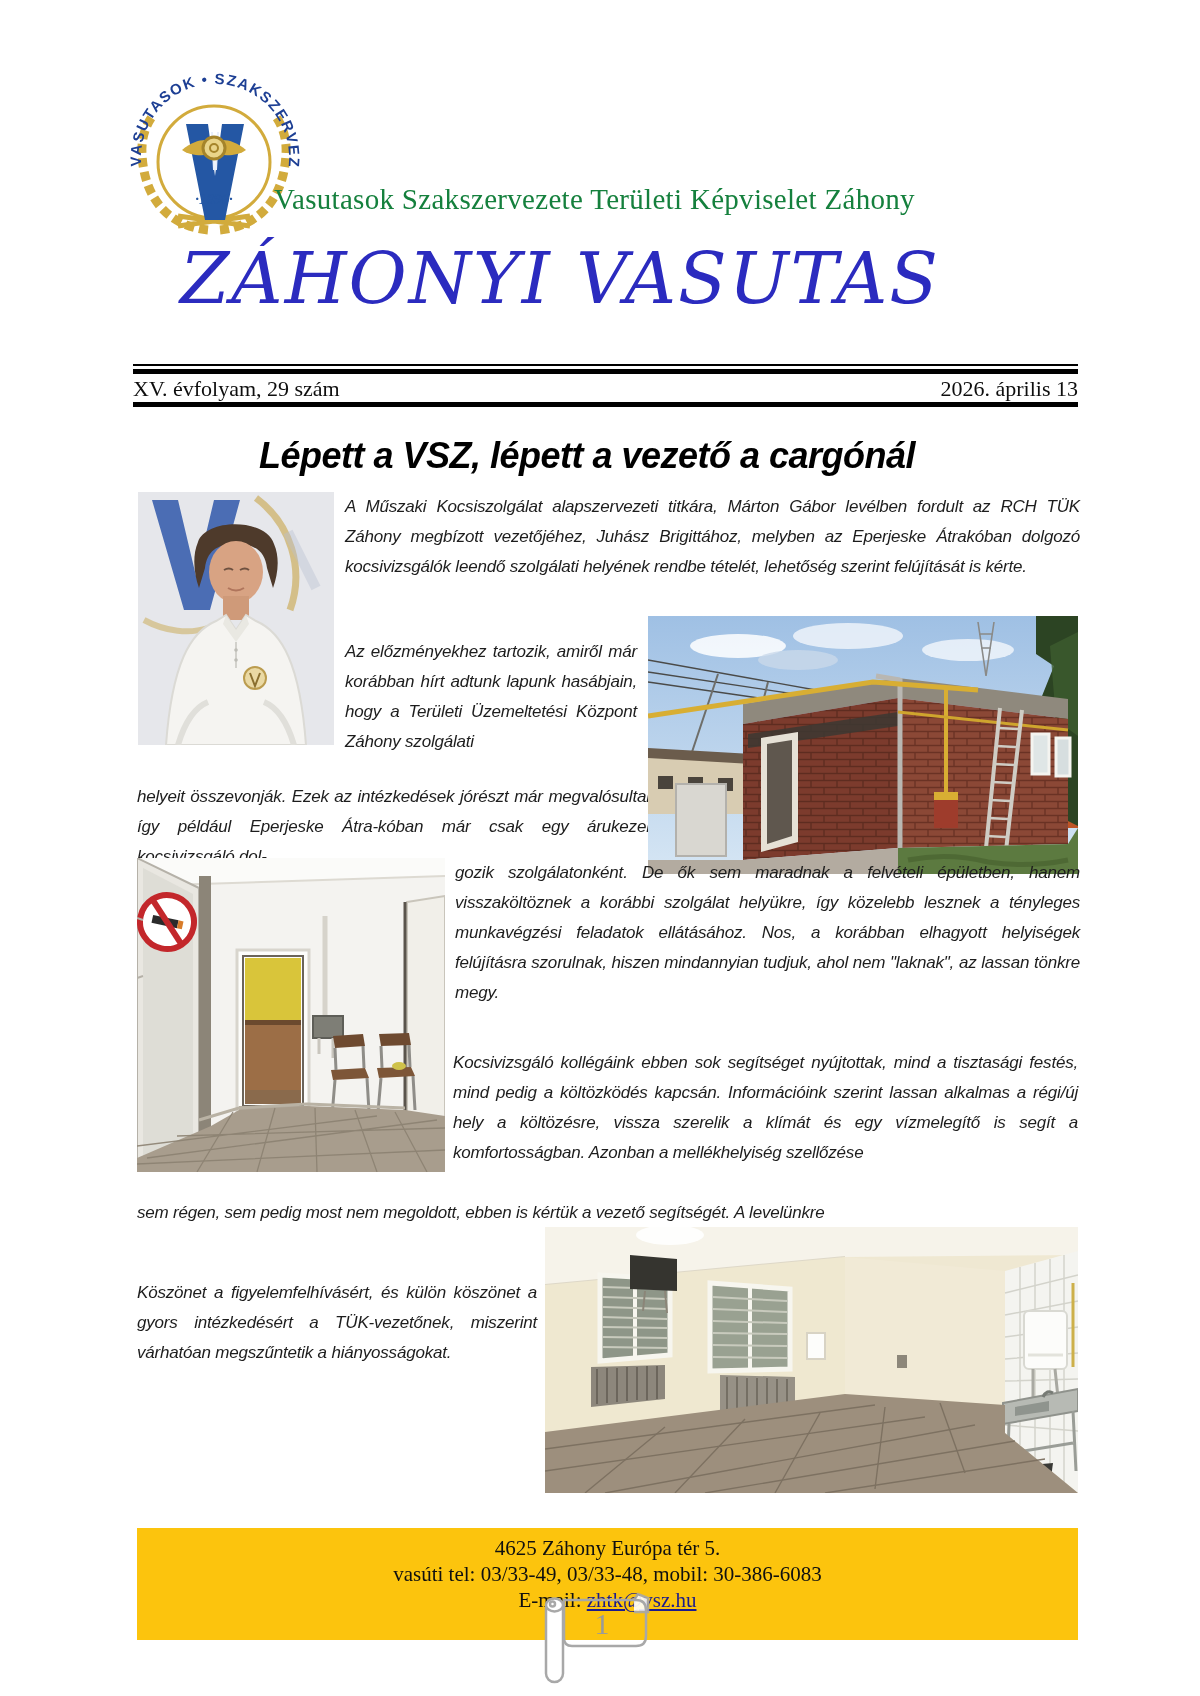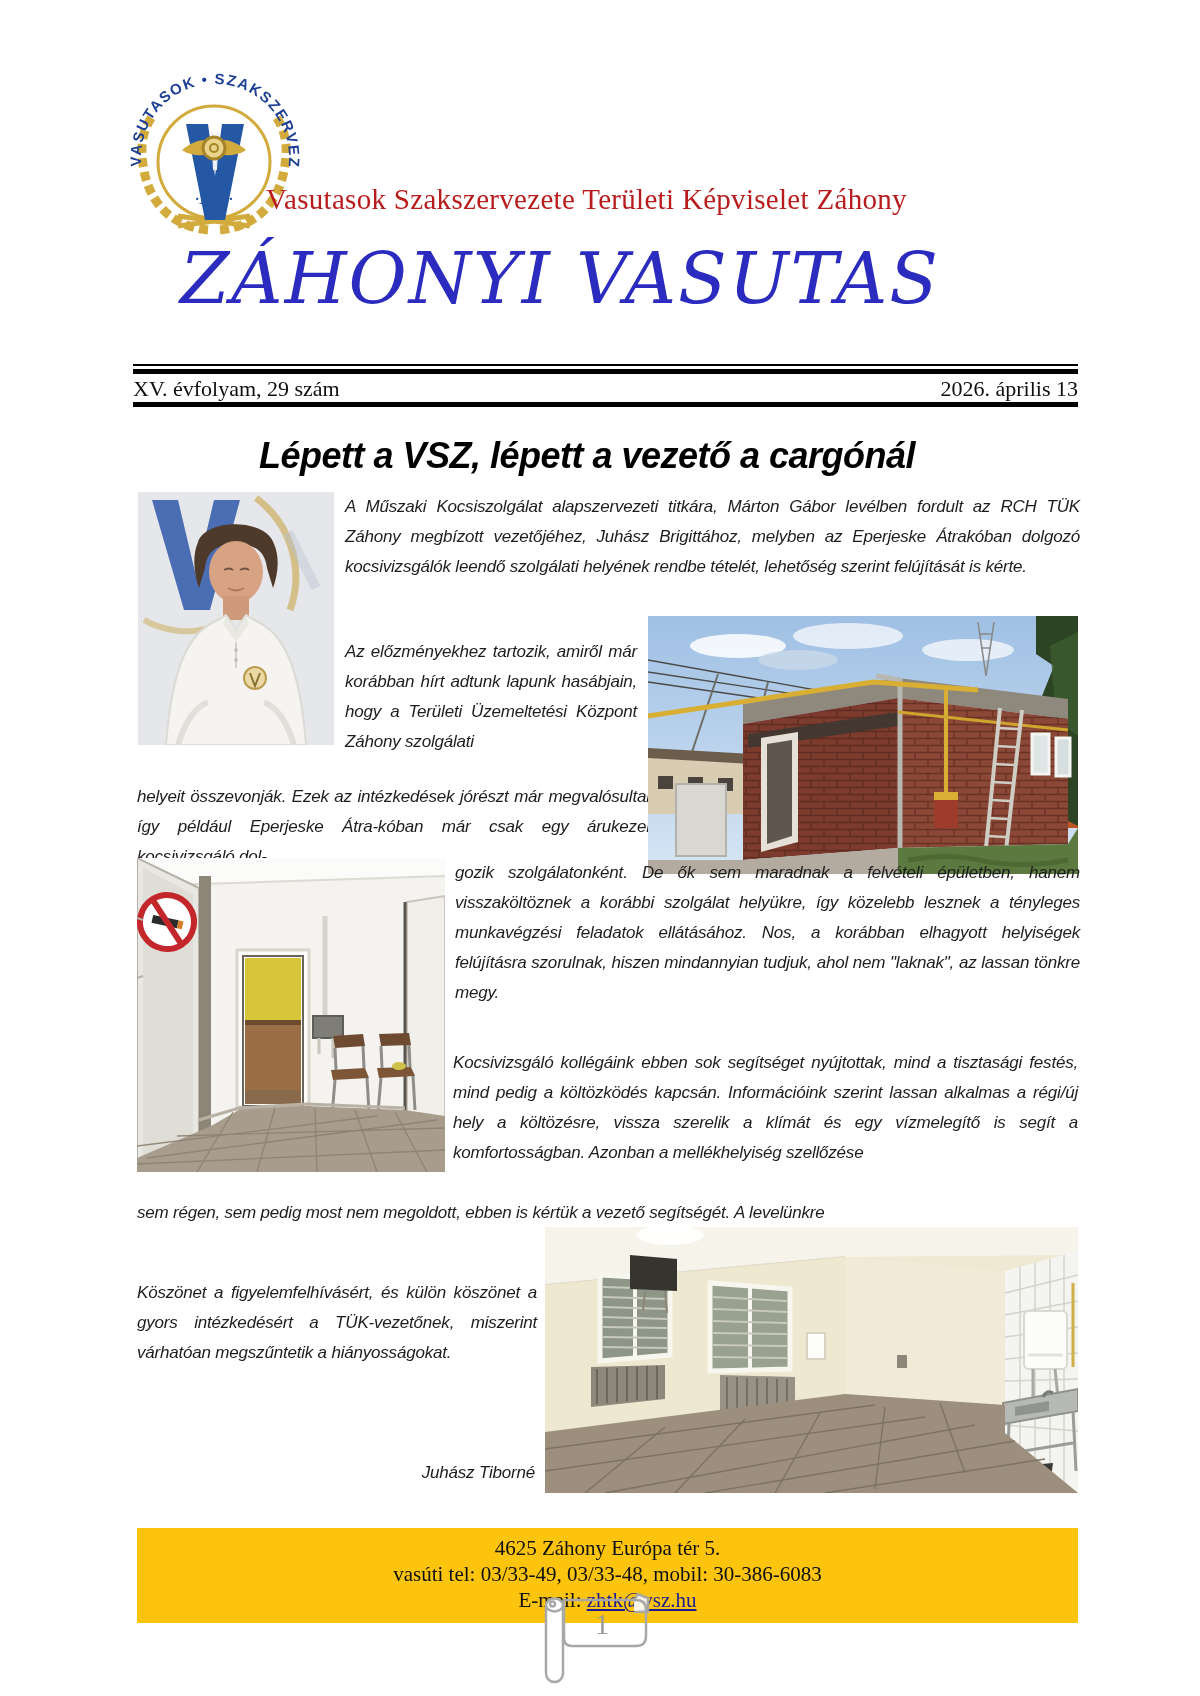--- a/index.html
+++ b/index.html
@@ -2,21 +2,21 @@
 <html><head>
 <meta charset="utf-8">
 <style>
   html,body{margin:0;padding:0;background:#ffffff;}
   .page{
     position:relative;width:1200px;height:1696px;background:#ffffff;
     font-family:"Liberation Serif",serif;color:#111;overflow:hidden;
   }
   .abs{position:absolute;}
   
-  .org-line{left:266px;top:183px;font-size:29px;letter-spacing:.3px;color:#b91c1c;white-space:nowrap;}
+  .org-line{left:274px;top:183px;font-size:29px;letter-spacing:.3px;color:#15803d;white-space:nowrap;}
   .masthead{
     left:120px;top:240px;width:880px;text-align:center;
     font-family:"DejaVu Serif",serif;font-style:italic;font-weight:normal;
     font-size:71px;line-height:1.1;color:#2b2bbf;letter-spacing:2px;white-space:nowrap;
   }
   .rule{left:133px;width:945px;background:#000;}
   .rule-a{top:364px;height:2px;}
   .rule-b{top:369px;height:5px;}
   .rule-c{top:402px;height:5px;}
   .issue-row{left:133px;top:376px;width:945px;display:flex;justify-content:space-between;
@@ -41,21 +41,21 @@
   .p5 {left:137px;top:1278px;width:400px;}
   .sig{left:137px;top:1458px;width:398px;text-align:right;}
   
   .ph{position:absolute;display:block;}
   .ph-portrait{left:138px;top:492px;}
   .ph-brick{left:648px;top:616px;}
   .ph-hall{left:137px;top:858px;}
   .ph-room{left:545px;top:1227px;}
   
   .footer-band{
-    left:137px;top:1528px;width:941px;height:95px;background:#fcc40d;
+    left:137px;top:1528px;width:941px;height:112px;background:#fcc40d;
     text-align:center;font-size:21px;line-height:26px;color:#101010;padding-top:7px;box-sizing:border-box;
   }
   .footer-band a{color:#1b1b8e;text-decoration:underline;}
   .scroll-wrap{left:538px;top:1592px;}
 </style>
 </head>
 <body>
 
 <div class="page">
 
@@ -244,21 +244,20 @@
       <path d="M10 300 L300 262 M0 288 L240 258 M40 278 L308 270 M0 306 L308 292"></path>
       <path d="M60 314 L96 254 M120 314 L138 250 M180 314 L178 250 M240 314 L218 252 M290 314 L258 254"></path>
     </g>
     <path d="M62 262 L102 250 L170 246 L268 250" stroke="#b9b2a4" stroke-width="3" fill="none"></path>
   </svg>
 
   <div class="bt p3">gozik szolgálatonként. De ők sem maradnak a felvételi épületben, hanem visszaköltöznek a korábbi szolgálat helyükre, így közelebb lesznek a tényleges munkavégzési feladatok ellátásához. Nos, a korábban elhagyott helyiségek felújításra szorulnak, hiszen mindannyian tudjuk, ahol nem "laknak", az lassan tönkre megy.</div>
   <div class="bt p4">Kocsivizsgáló kollégáink ebben sok segítséget nyújtottak, mind a tisztasági festés, mind pedig a költözködés kapcsán. Információink szerint lassan alkalmas a régi/új hely a költözésre, vissza szerelik a klímát és egy vízmelegítő is segít a komfortosságban. Azonban a mellékhelyiség szellőzése</div>
   <div class="bt p4b">sem régen, sem pedig most nem megoldott, ebben is kértük a vezető segítségét. A levelünkre</div>
   <div class="bt p5">Köszönet a figyelemfelhívásért, és külön köszönet a gyors intézkedésért a TÜK-vezetőnek, miszerint várhatóan megszűntetik a hiányosságokat.</div>
-  <div class="bt sig">Juhász Tiborné</div>
 
   <svg class="ph ph-room" width="533" height="266" viewBox="0 0 533 266">
     <rect width="533" height="266" fill="#efe8d2"></rect>
     <path d="M0 0 L533 0 L533 28 L300 30 L0 58 Z" fill="#f6f3ea"></path>
     <path d="M0 58 L300 30" stroke="#ded8c8" stroke-width="2"></path>
     <ellipse cx="125" cy="8" rx="34" ry="10" fill="#ffffff" opacity=".9"></ellipse>
 
     <path d="M0 58 L300 30 L300 167 L0 205 Z" fill="#efe8d0"></path>
 
     <path d="M300 30 L460 44 L460 178 L300 167 Z" fill="#f1ead6"></path>

